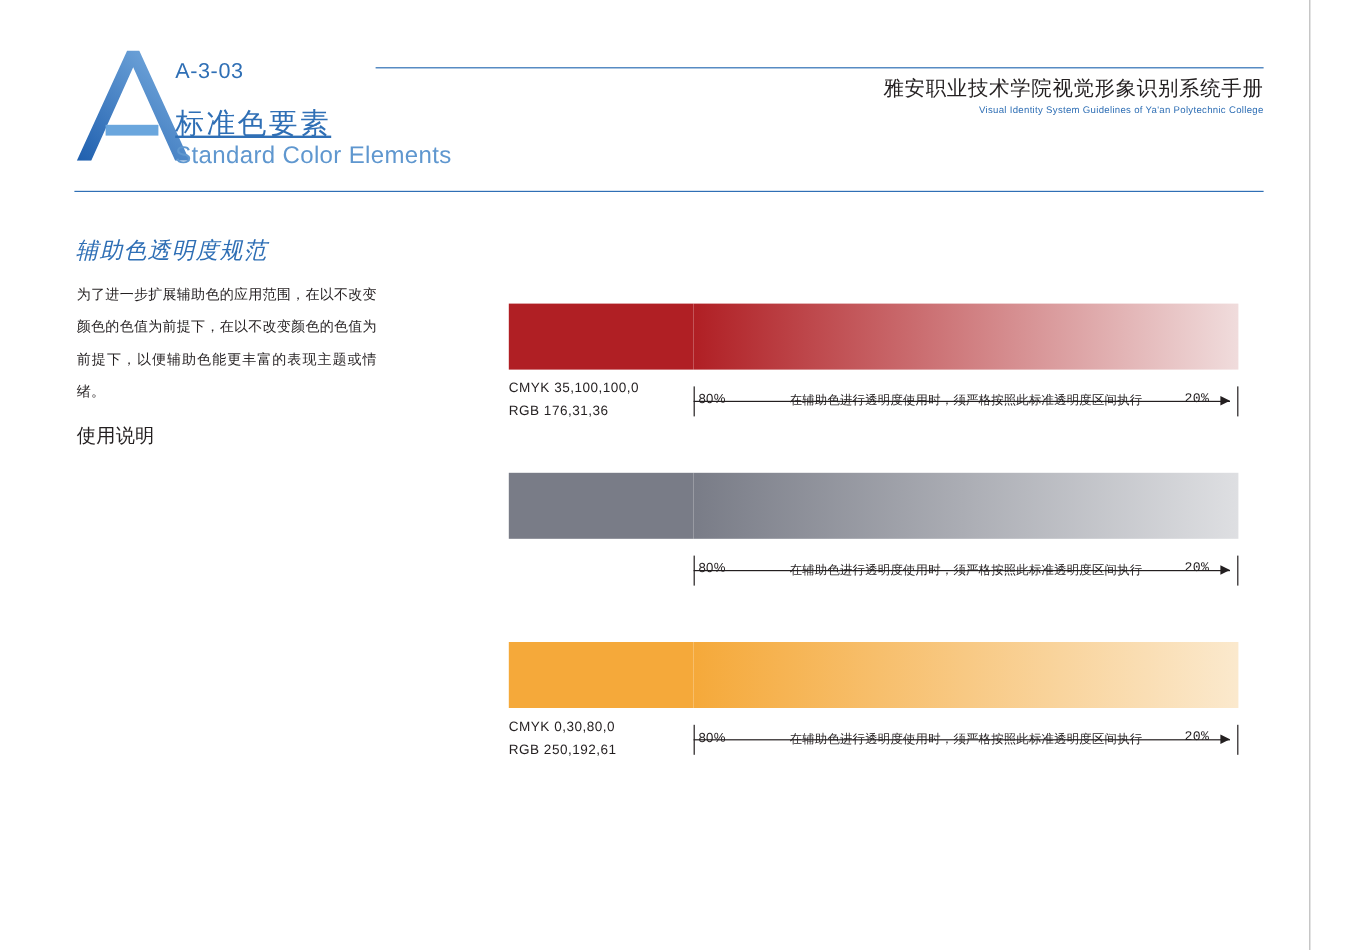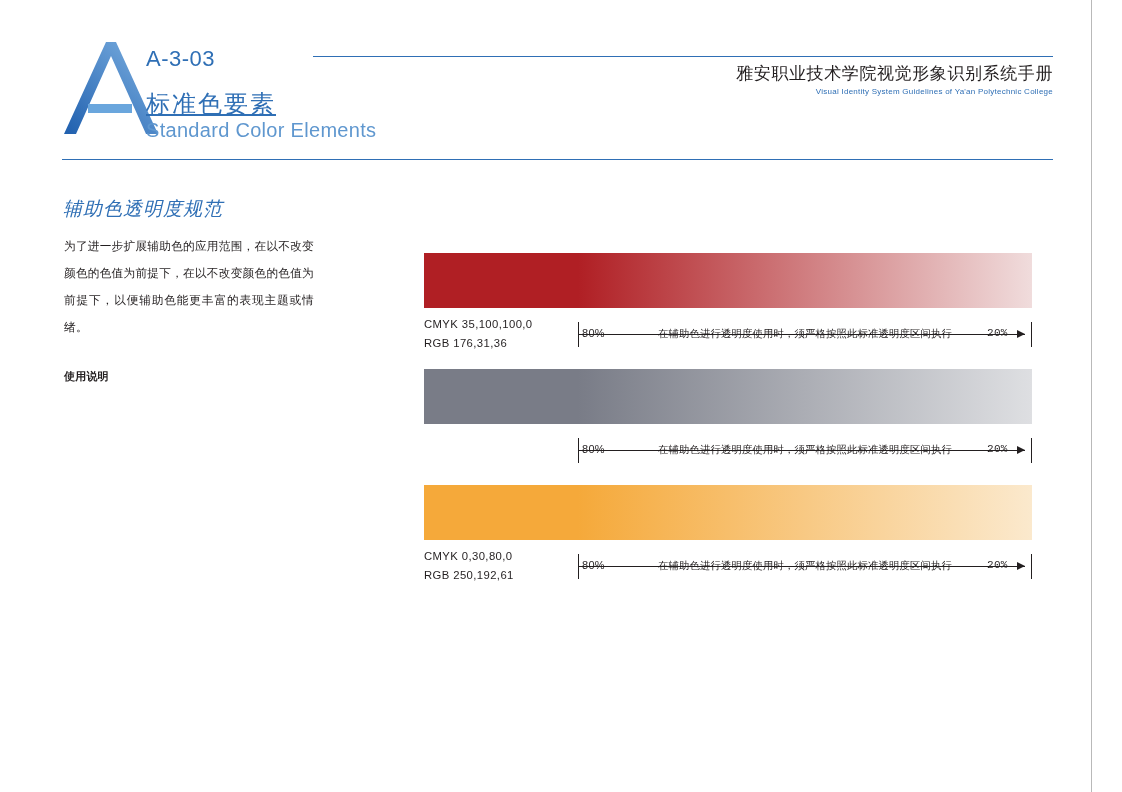--- a/index.html
+++ b/index.html
@@ -42,21 +42,21 @@
     height: 92px;
   }
   .logo-letter svg { display: block; }
 
   .code-block {
     position: absolute;
     left: 146px;
     top: 44px;
   }
   .code-line1 {
-    font-size: 22px;
+    font-size: 18px;
     color: #2f6fb5;
     letter-spacing: 0.5px;
     line-height: 30px;
     font-weight: 400;
   }
   .code-line2 {
     font-size: 24px;
     color: #2f6fb5;
     line-height: 27px;
     letter-spacing: 2px;
@@ -125,41 +125,41 @@
     width: 250px;
   }
   .para {
     font-size: 11.7px;
     line-height: 27px;
     color: #231f20;
     letter-spacing: 0.2px;
     text-align: justify;
   }
   .sub-head {
-    font-size: 11px;
-    font-weight: bold;
-    color: #231f20;
-    margin-top: 24px;
+    font-size: 16px;
+    font-weight: normal;
+    color: #231f20;
+    margin-top: 12px;
     letter-spacing: 0.2px;
     line-height: 24px;
   }
   .para2 {
     margin-top: 4px;
   }
 
   
   .swatches {
     position: absolute;
     left: 424px;
     top: 253px;
     width: 615px;
   }
   .swatch-group {
     position: relative;
-    height: 116px;
+    height: 141px;
   }
   .gradient-bar {
     position: relative;
     width: 608px;
     height: 55px;
   }
   .solid-part {
     position: absolute;
     left: 0;
     top: 0;

